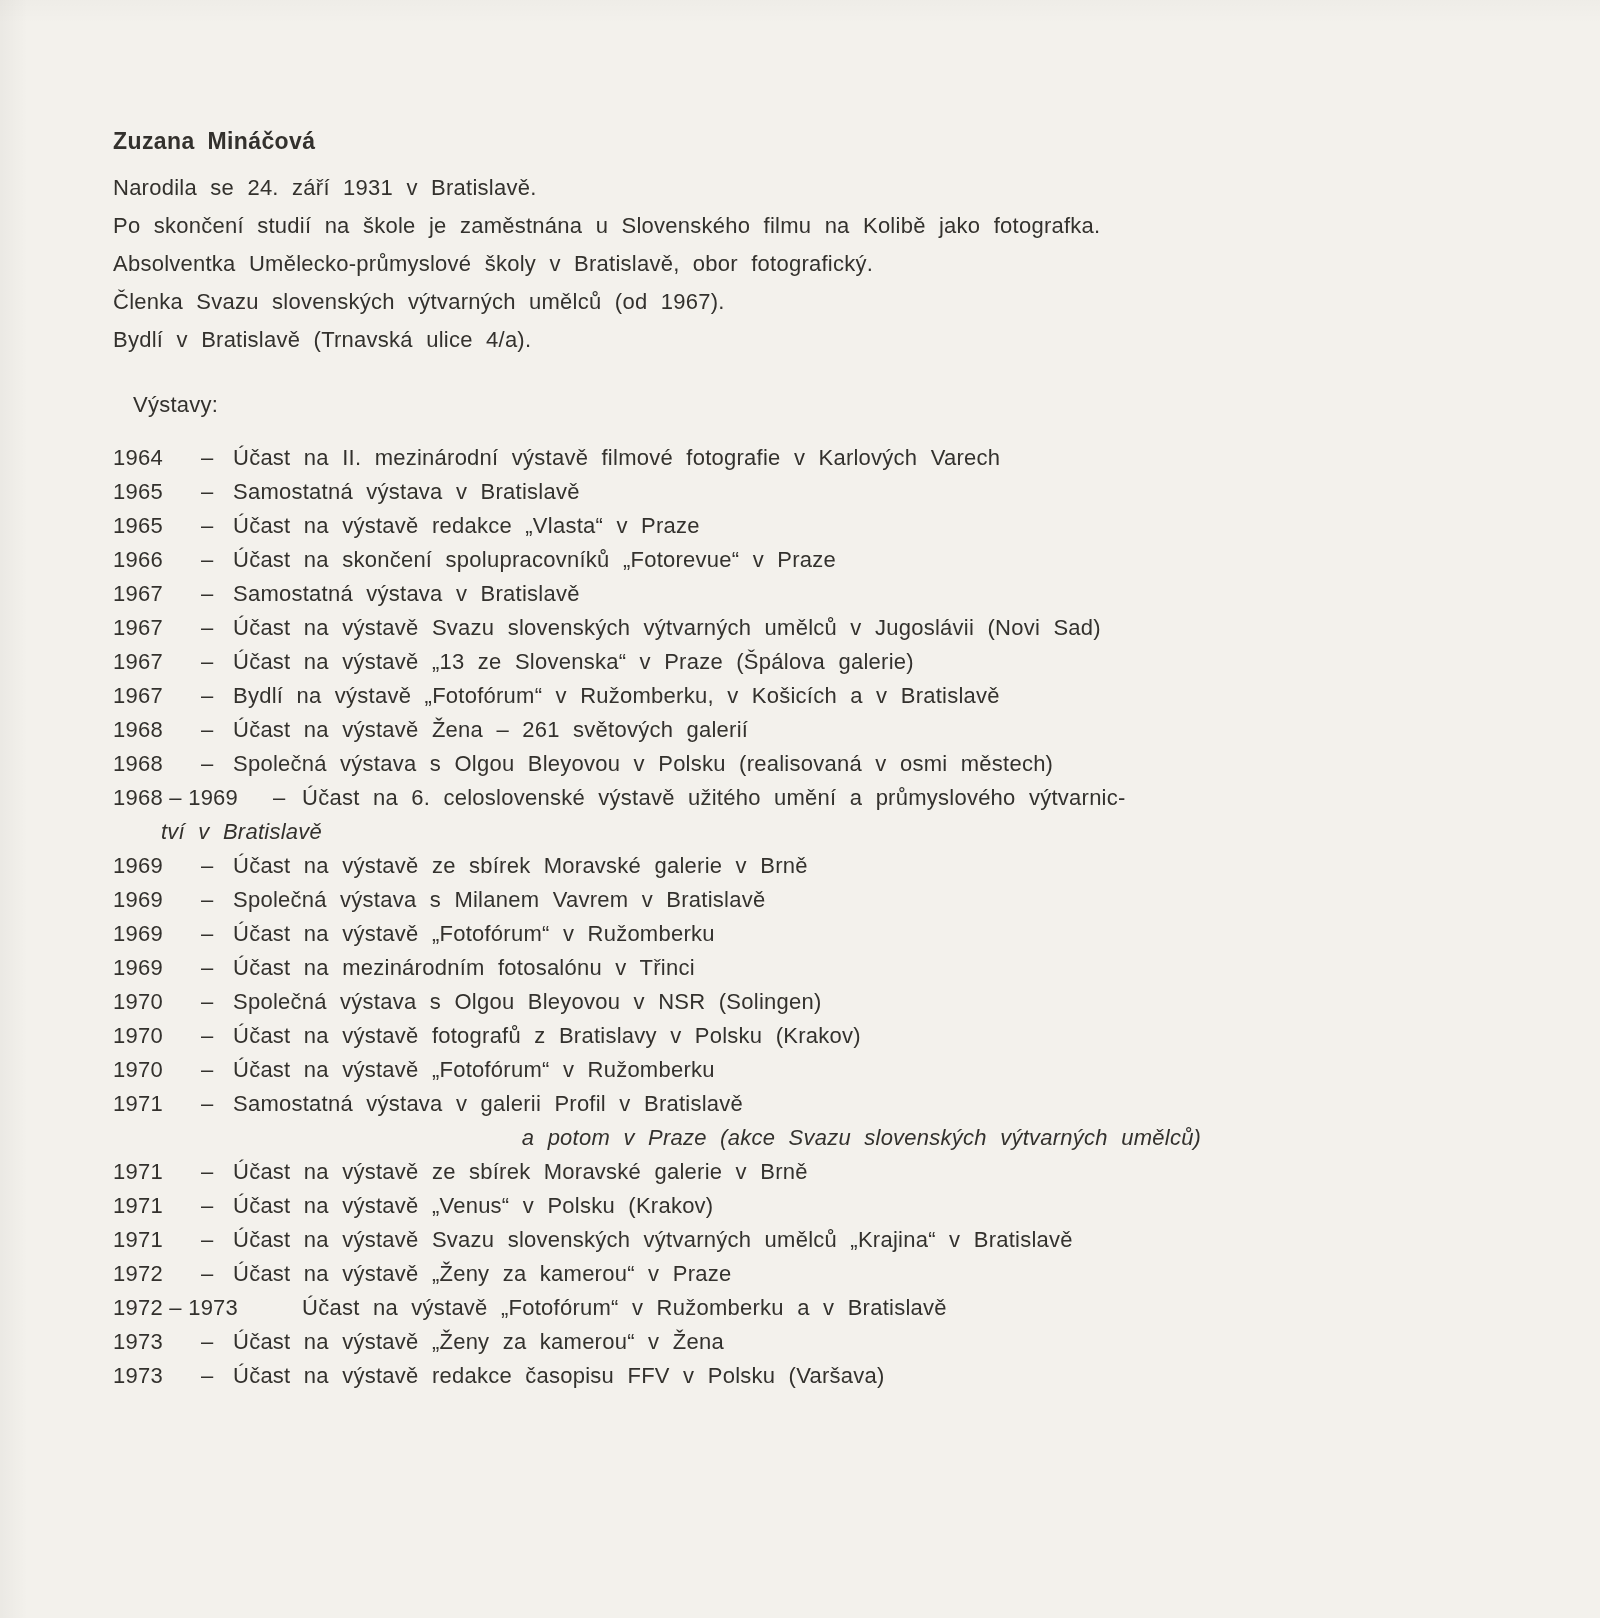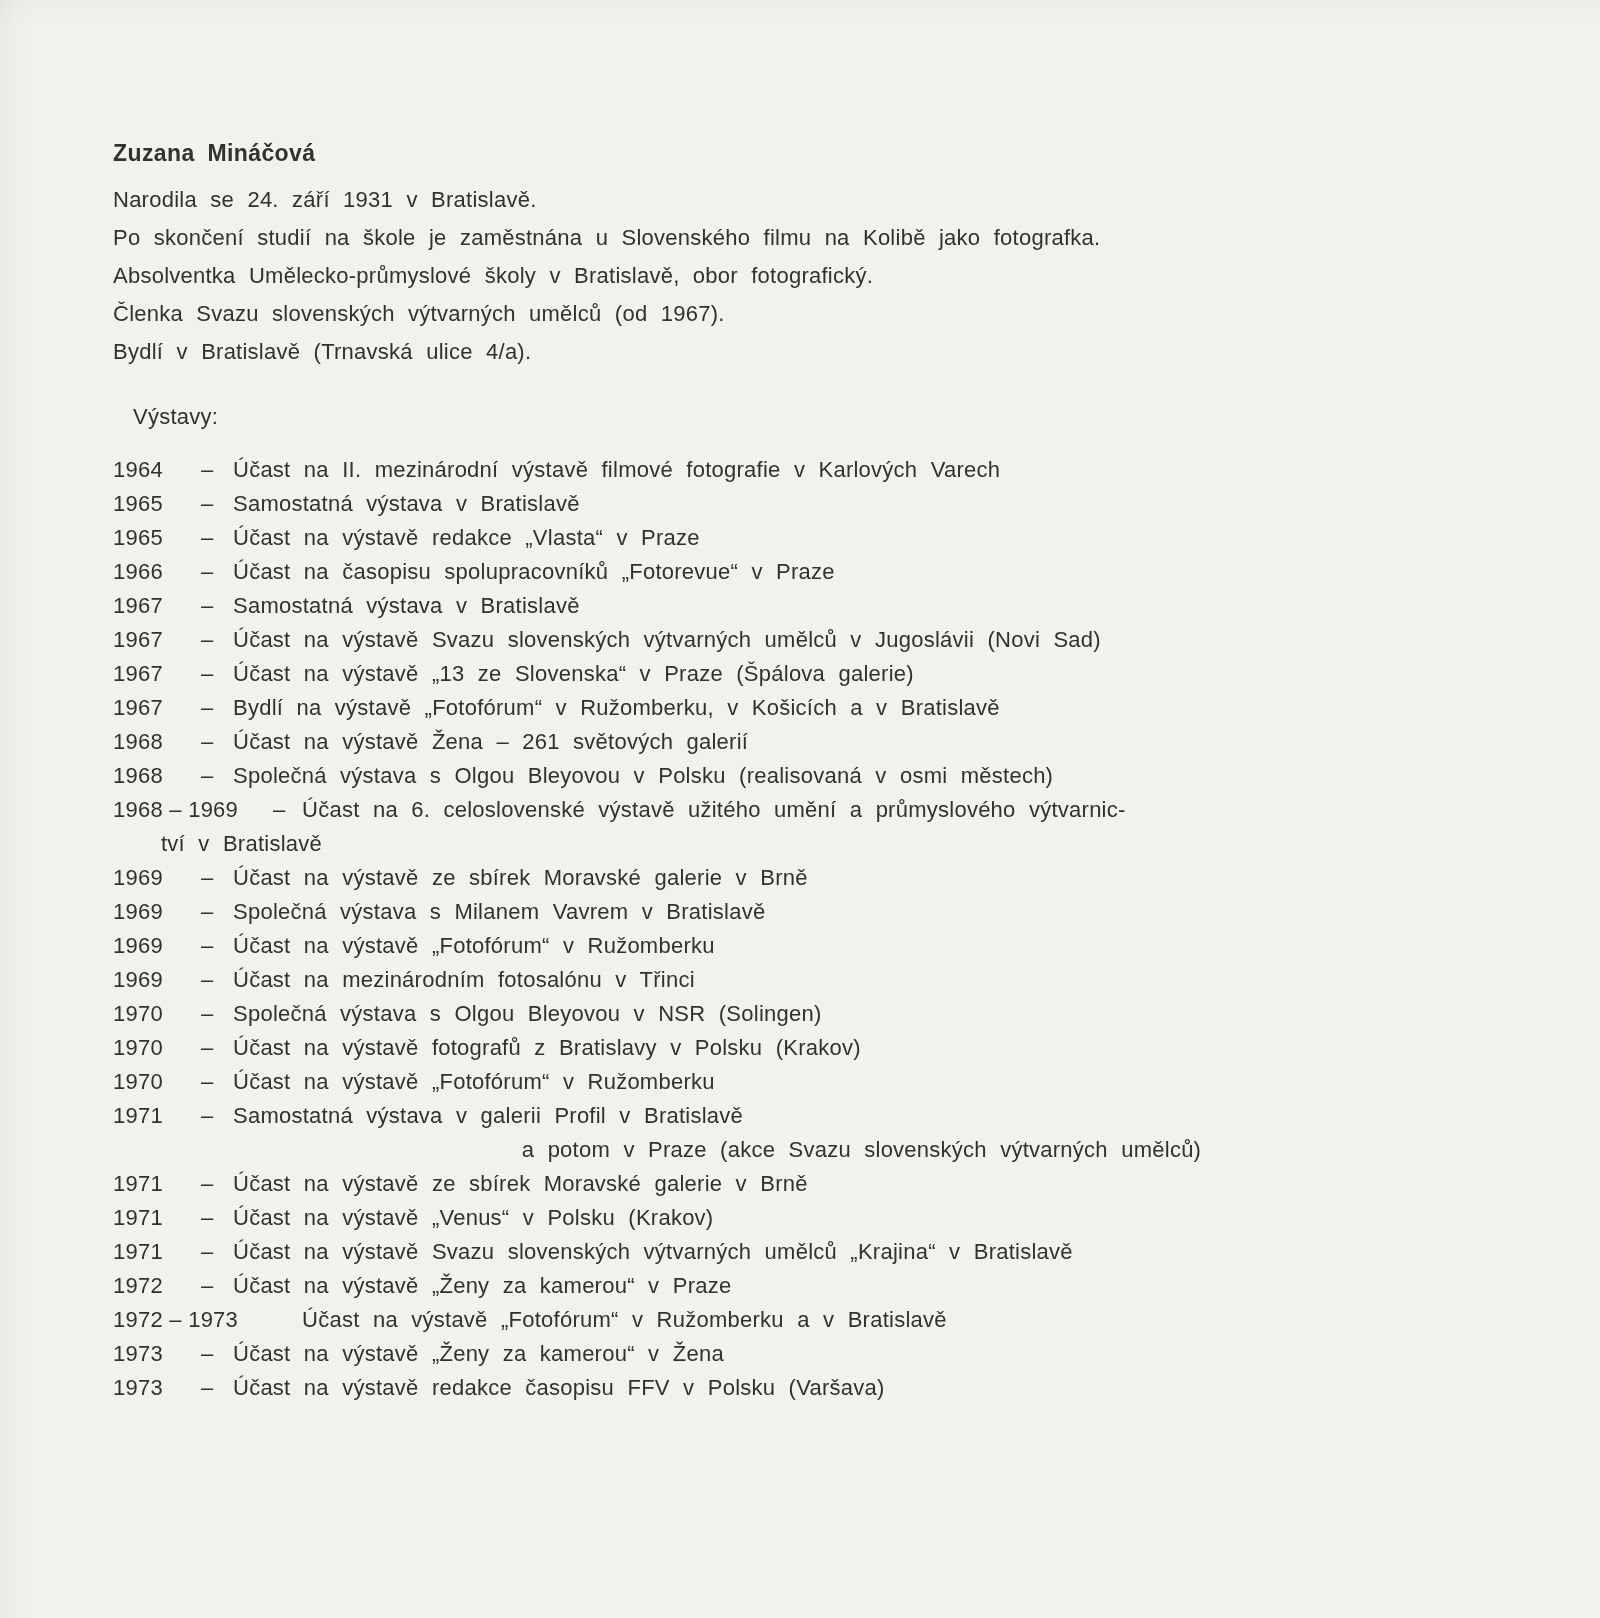--- a/index.html
+++ b/index.html
@@ -17,21 +17,21 @@
       linear-gradient(90deg, rgba(0,0,0,0.035) 0, rgba(0,0,0,0) 28px),
       linear-gradient(180deg, rgba(0,0,0,0.02) 0, rgba(0,0,0,0) 24px);
     color: #33312d;
     font-family: "Liberation Sans", "DejaVu Sans", sans-serif;
     overflow: hidden;
   }
 
   .content {
     position: absolute;
     left: 113px;
-    top: 140px;
+    top: 128px;
     right: 108px;
   }
 
   .title {
     font-size: 23px;
     font-weight: 700;
     letter-spacing: 0.4px;
     word-spacing: 6px;
     margin-bottom: 17px;
   }
@@ -84,20 +84,21 @@
   
   .row--wide .year { flex: 0 0 auto; margin-right: 18px; }
   .row--wide .dash { flex: 0 0 46px; text-align: center; }
 
   .sep--hidden { flex: 0 0 0; overflow: hidden; }
 
   .cont {
     line-height: 34px;
     word-spacing: 7px;
     letter-spacing: 0.25px;
+    font-style: italic;
   }
   .cont--small { padding-left: 48px; }   
   .cont--text  { padding-left: 118px; text-align: center; }  
 </style>
 </head>
 <body>
 
 <div class="page">
   <div class="content">
 
@@ -135,21 +136,21 @@
       <span class="year">1965</span>
       <span class="dash">–</span>
       <span class="text">Účast na výstavě redakce „Vlasta“ v Praze</span>
     </div>
   </div>
 
   <div class="entry">
     <div class="row">
       <span class="year">1966</span>
       <span class="dash">–</span>
-      <span class="text">Účast na časopisu spolupracovníků „Fotorevue“ v Praze</span>
+      <span class="text">Účast na skončení spolupracovníků „Fotorevue“ v Praze</span>
     </div>
   </div>
 
   <div class="entry">
     <div class="row">
       <span class="year">1967</span>
       <span class="dash">–</span>
       <span class="text">Samostatná výstava v Bratislavě</span>
     </div>
   </div>

